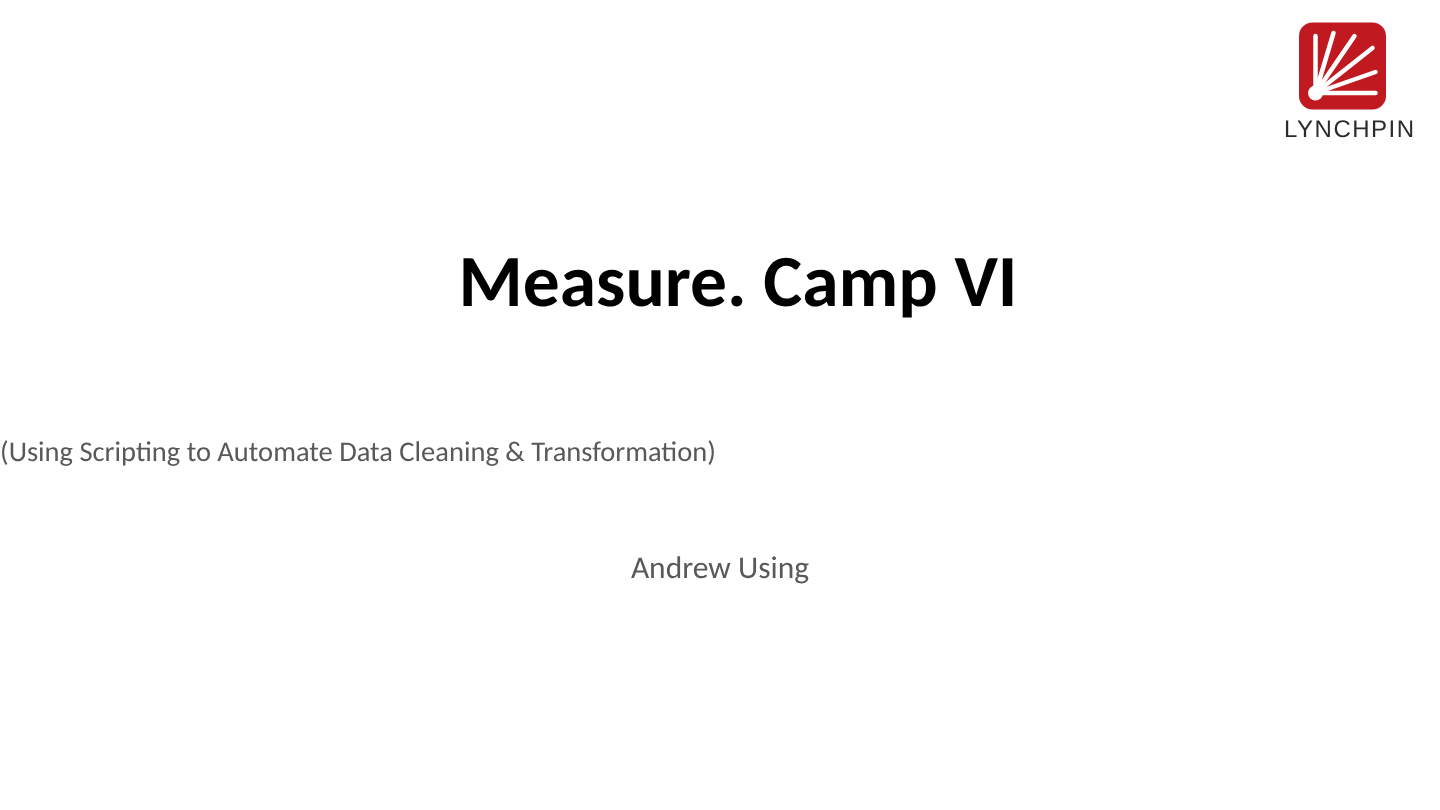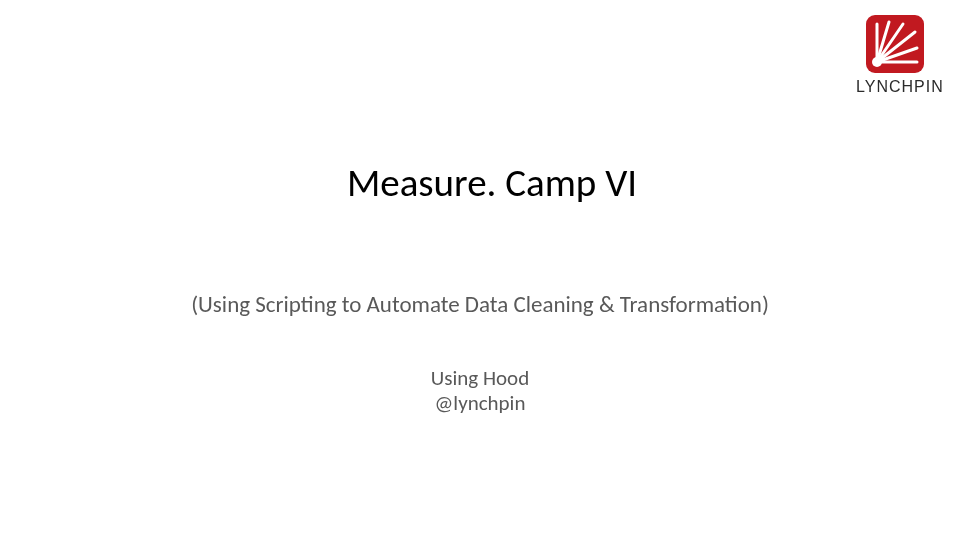--- a/index.html
+++ b/index.html
@@ -26,32 +26,31 @@
     font-family: Arial, sans-serif;
   }
   .title-block {
     position: absolute;
     top: 160px;
     left: 0;
     width: 100%;
     text-align: center;
   }
   .title-line {
-    font-size: 39px;
-    font-weight: 400;
+    font-size: 49px;
+    font-weight: 700;
     line-height: 1.18;
     padding-left: 24px;
   }
   .subtitle {
     position: absolute;
     top: 290px;
     left: 0;
     width: 100%;
-    text-align: center;
-    font-size: 23px;
+    font-size: 19px;
     color: #595959;
     font-weight: 400;
   }
   .author-block {
     position: absolute;
     top: 366px;
     left: 0;
     width: 100%;
     text-align: center;
     font-size: 21px;
@@ -80,15 +79,14 @@
   <div class="logo-text">LYNCHPIN</div>
 </div>
 
 <div class="title-block">
   <div class="title-line">Measure. Camp VI</div>
 </div>
 
 <div class="subtitle">(Using Scripting to Automate Data Cleaning &amp; Transformation)</div>
 
 <div class="author-block">
-  <div>Using Hood</div>
-  <div>@lynchpin</div>
+  <div>Andrew Using</div>
 </div>
 
 </body></html>

